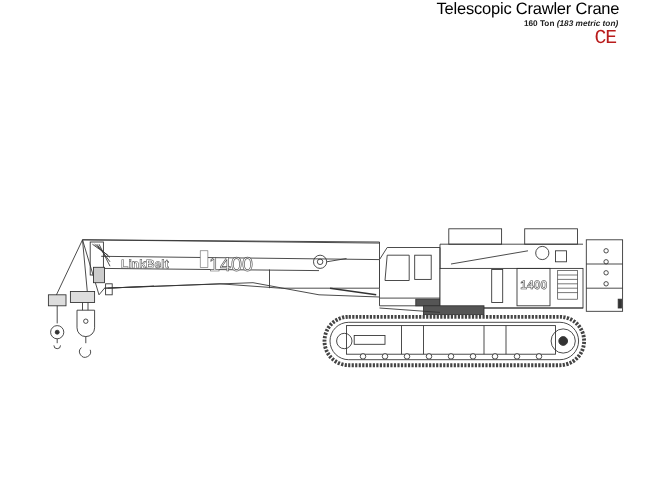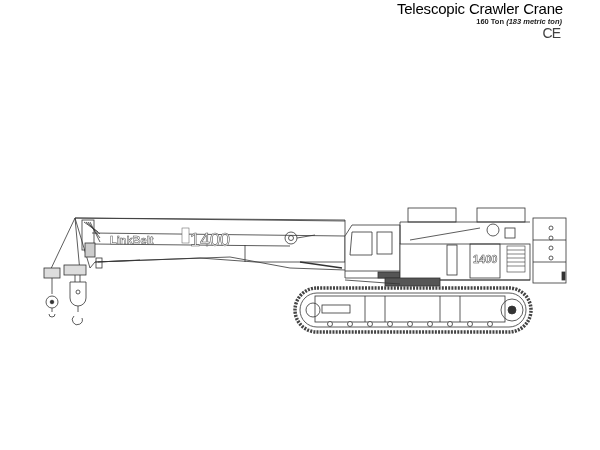--- a/index.html
+++ b/index.html
@@ -1,20 +1,20 @@
 <!DOCTYPE html>
 <html><head>
 <meta charset="utf-8">
 <style>
   html,body{margin:0;padding:0;background:#fff;}
   body{width:600px;height:450px;position:relative;overflow:hidden;font-family:"Liberation Sans",sans-serif;}
   .title{position:absolute;right:37px;top:0px;font-size:15px;font-weight:normal;color:#000000;letter-spacing:-0.2px;white-space:nowrap;}
   .subtitle{position:absolute;right:38px;top:17px;font-size:7.5px;font-weight:bold;color:#222;white-space:nowrap;}
   .subtitle i{font-style:italic;}
-  .ce{position:absolute;right:40px;top:25px;font-size:14px;color:#404040;letter-spacing:-1px;}
+  .ce{position:absolute;right:40px;top:25px;font-size:18px;color:#b91c1c;letter-spacing:-1px;font-family:Liberation Mono, monospace;}
   svg{position:absolute;left:0;top:0;}
 </style>
 </head>
 <body>
 
 <div class="title">Telescopic Crawler Crane</div>
 <div class="subtitle"><span>160 Ton</span> <i>(183 metric ton)</i></div>
 <div class="ce">CE</div>
 
 <svg width="600" height="450" viewBox="0 0 600 450" fill="none" stroke="#333" stroke-width="0.8">

